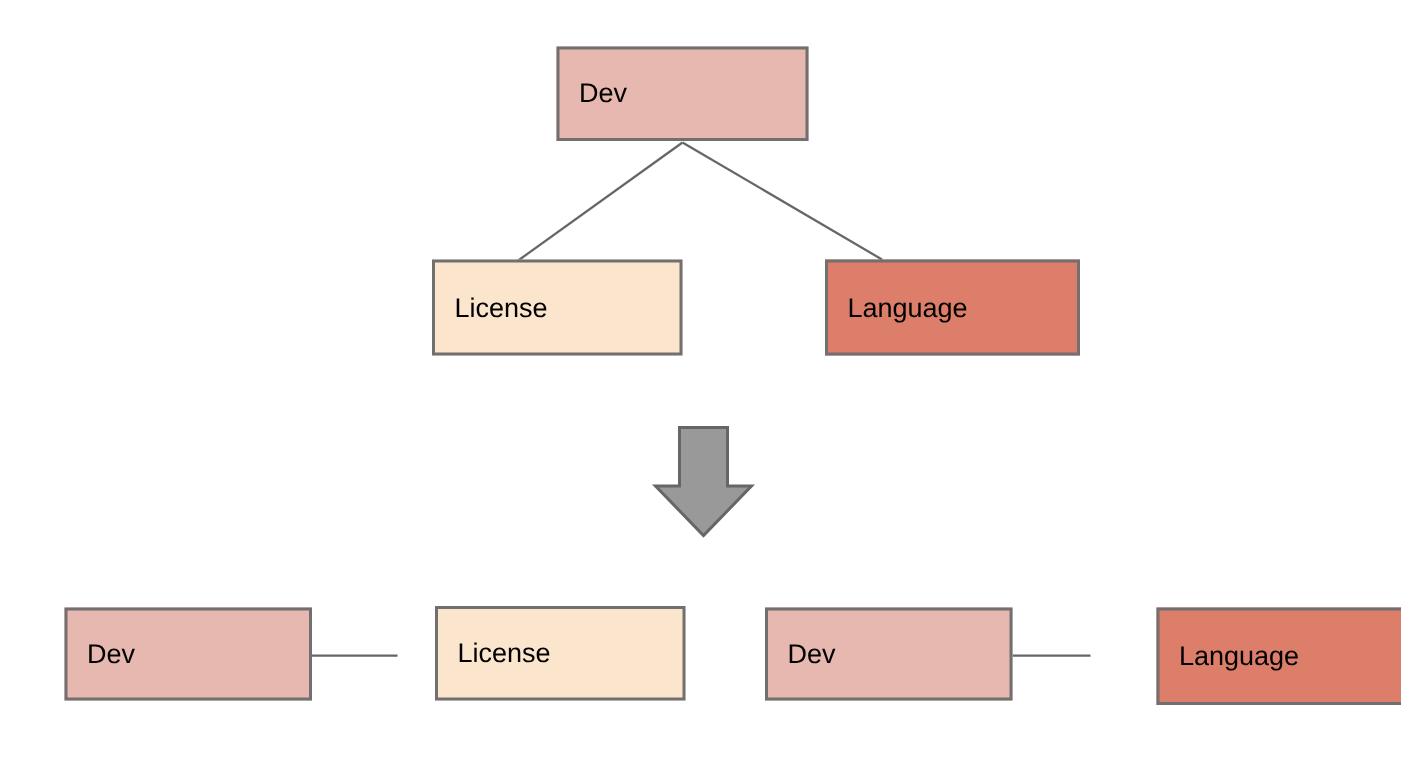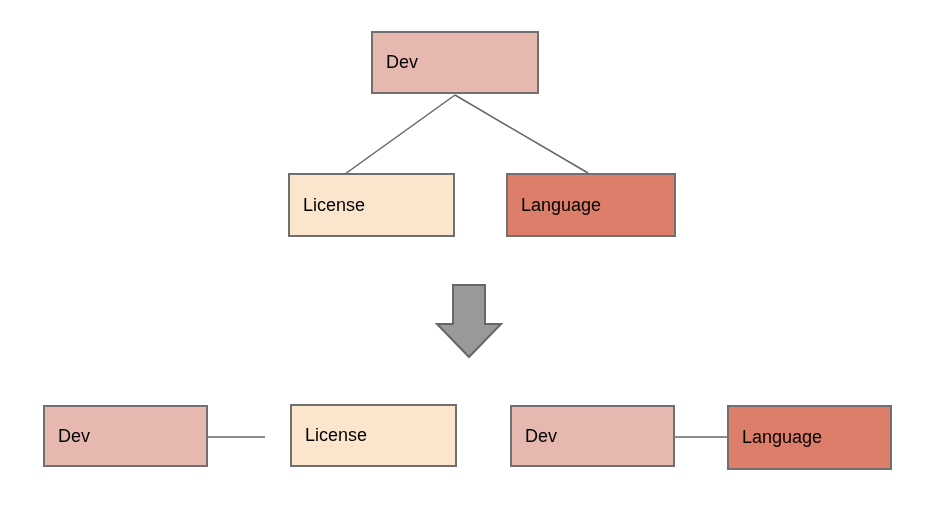--- a/index.html
+++ b/index.html
@@ -38,21 +38,21 @@
     border: 2px solid var(--border, #716f6f);
     display: flex;
     align-items: center;
     padding-left: 13px;
     font-size: 18px;
     color: #000000;
     white-space: nowrap;
   }
   .fill-dev      { background: var(--dev-fill, #e6b8af); }
   .fill-license  { background: var(--license-fill, #fce5cd); margin-left: 25px; }
-  .fill-language { background: var(--language-fill, #dd7e6b); }
+  .fill-language { background: var(--language-fill, #dd7e6b); margin-left: 44px; }
 
   .node-dev-top       { left: 371px; top: 31px;  width: 168px; height: 63px; }
   .node-license-top   { left: 263px; top: 173px; width: 167px; height: 64px; }
   .node-language-top  { left: 506px; top: 173px; width: 170px; height: 64px; }
   .node-dev-bl        { left: 43px;  top: 405px; width: 165px; height: 62px; }
   .node-license-bot   { left: 265px; top: 404px; width: 167px; height: 63px; }
   .node-dev-br        { left: 510px; top: 405px; width: 165px; height: 62px; }
   .node-language-bot  { left: 727px; top: 405px; width: 165px; height: 65px; }
 </style>
 </head>

